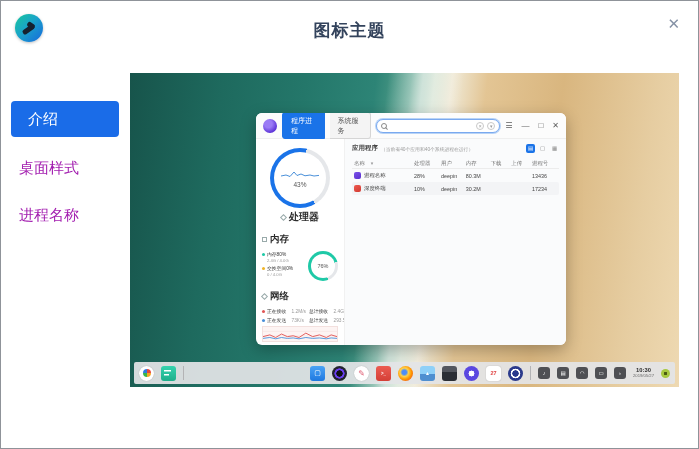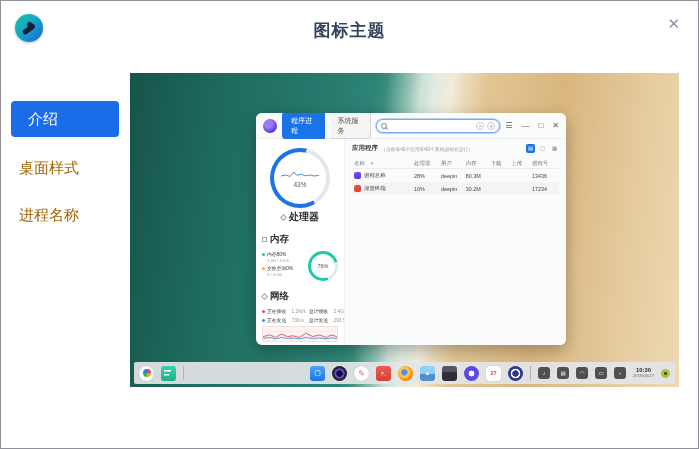--- a/index.html
+++ b/index.html
@@ -11,21 +11,21 @@
           background:linear-gradient(135deg,#17c79c 0%,#1aa4c9 45%,#1668dc 100%);
           box-shadow:0 1px 3px rgba(0,0,0,.25); }
   .logo::before, .logo::after { content:""; position:absolute; background:#16212e; border-radius:2px; }
   .logo::before { width:13px; height:5px; left:7px; top:13px; transform:rotate(-35deg); }
   .logo::after  { width:8px; height:5px; left:12px; top:9px; transform:rotate(35deg); }
   .dlg-title { position:absolute; left:0; right:0; top:18px; text-align:center;
                font-size:17px; font-weight:bold; color:#33435c; letter-spacing:1px; }
   .dlg-close { position:absolute; right:18px; top:15px; font-size:15px; color:#8592a6; cursor:pointer; line-height:1; }
 
   
-  .side-item { position:absolute; font-size:15px; color:#a16207; cursor:pointer; }
+  .side-item { position:absolute; font-size:15px; color:#a21caf; cursor:pointer; }
   .side-item.active { left:10px; top:100px; width:108px; height:36px; background:#1a6ce8;
                       border-radius:4px; color:#fff; line-height:36px; padding-left:17px; }
   .side-item.i2 { left:18px; top:158px; }
   .side-item.i3 { left:18px; top:205px; }
 
   
   .preview { position:absolute; left:129px; top:72px; width:549px; height:314px; overflow:hidden;
              background:linear-gradient(97deg,
                #17544b 0%, #1e6a5e 16%, #24776a 30%, #2d8476 42%, #58a18c 48%,
                #cfdfcc 52%, #efe9d6 55%, #e3c594 61%, #d9b67f 74%, #e6cda1 90%, #eed9b2 100%); }

